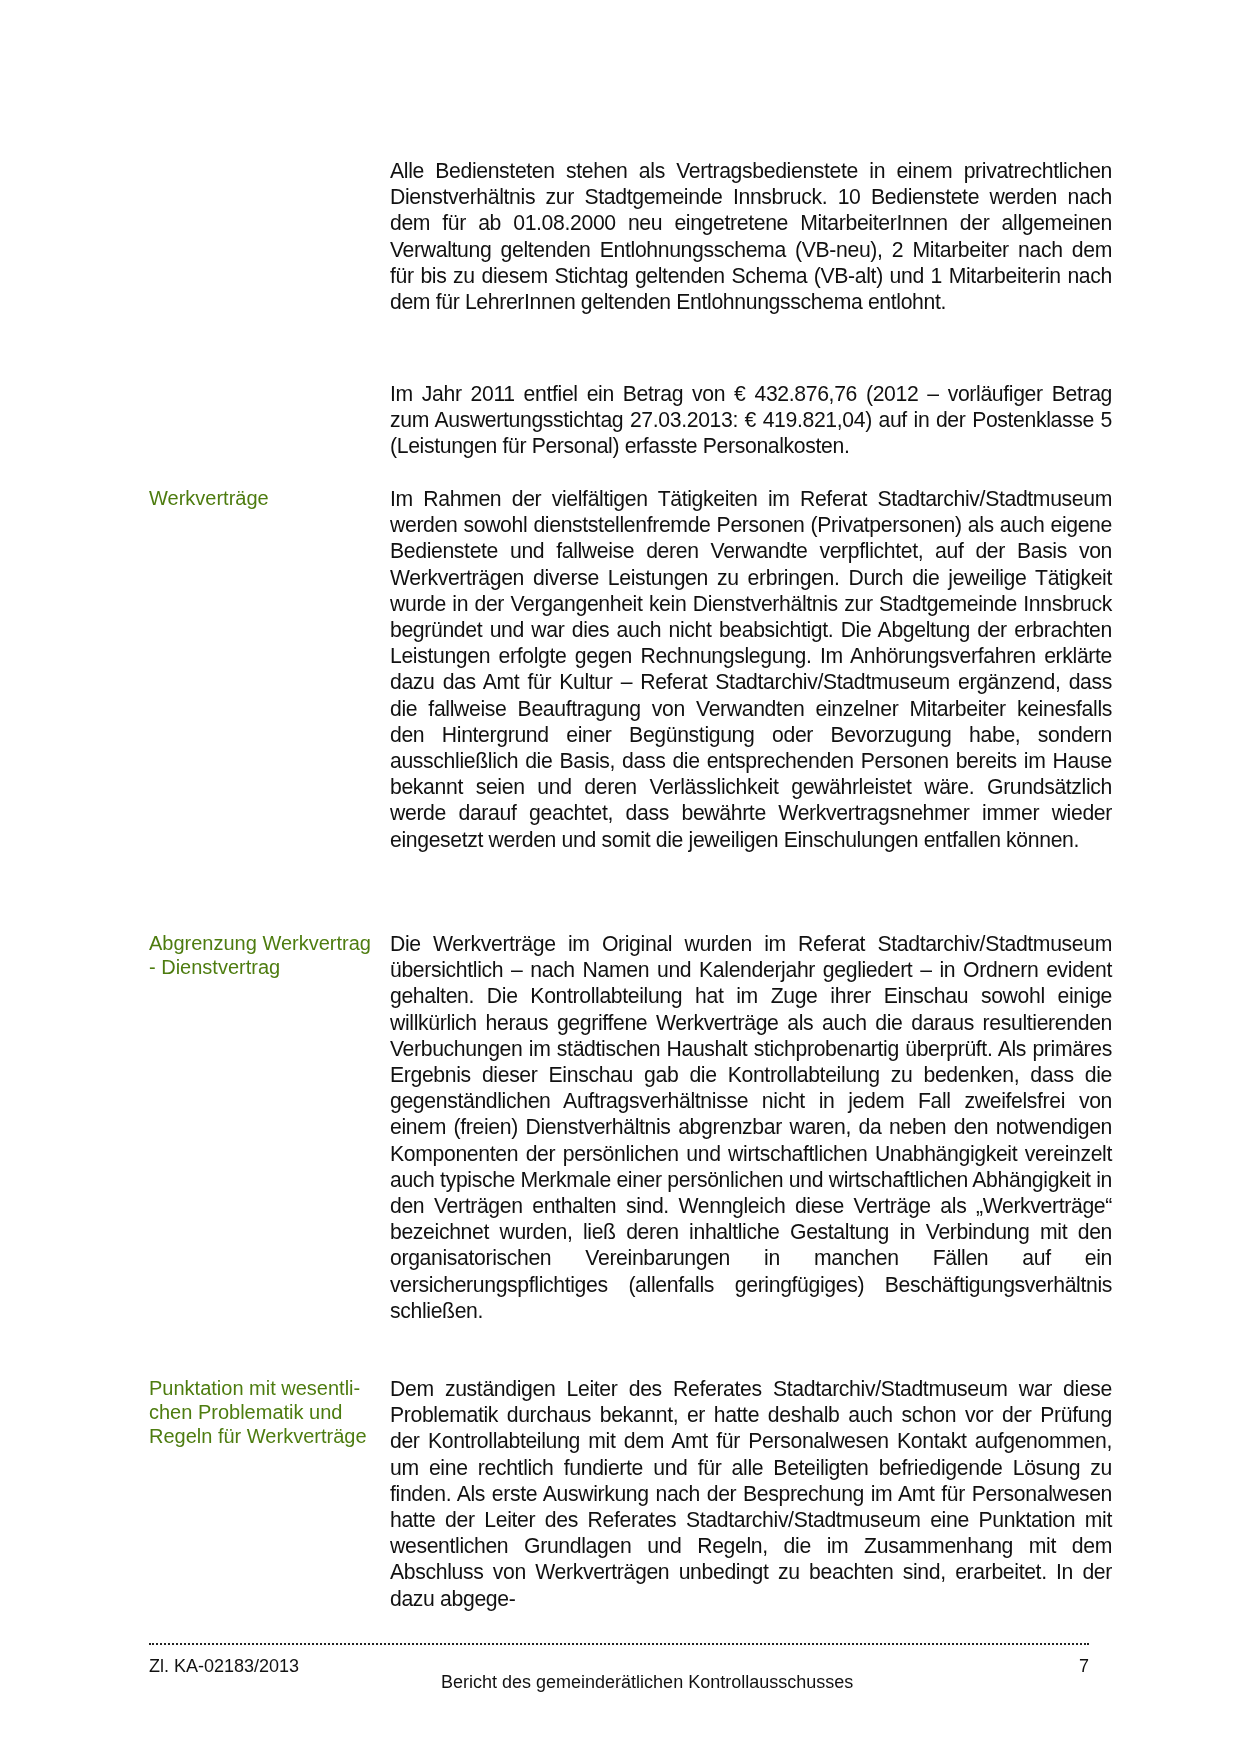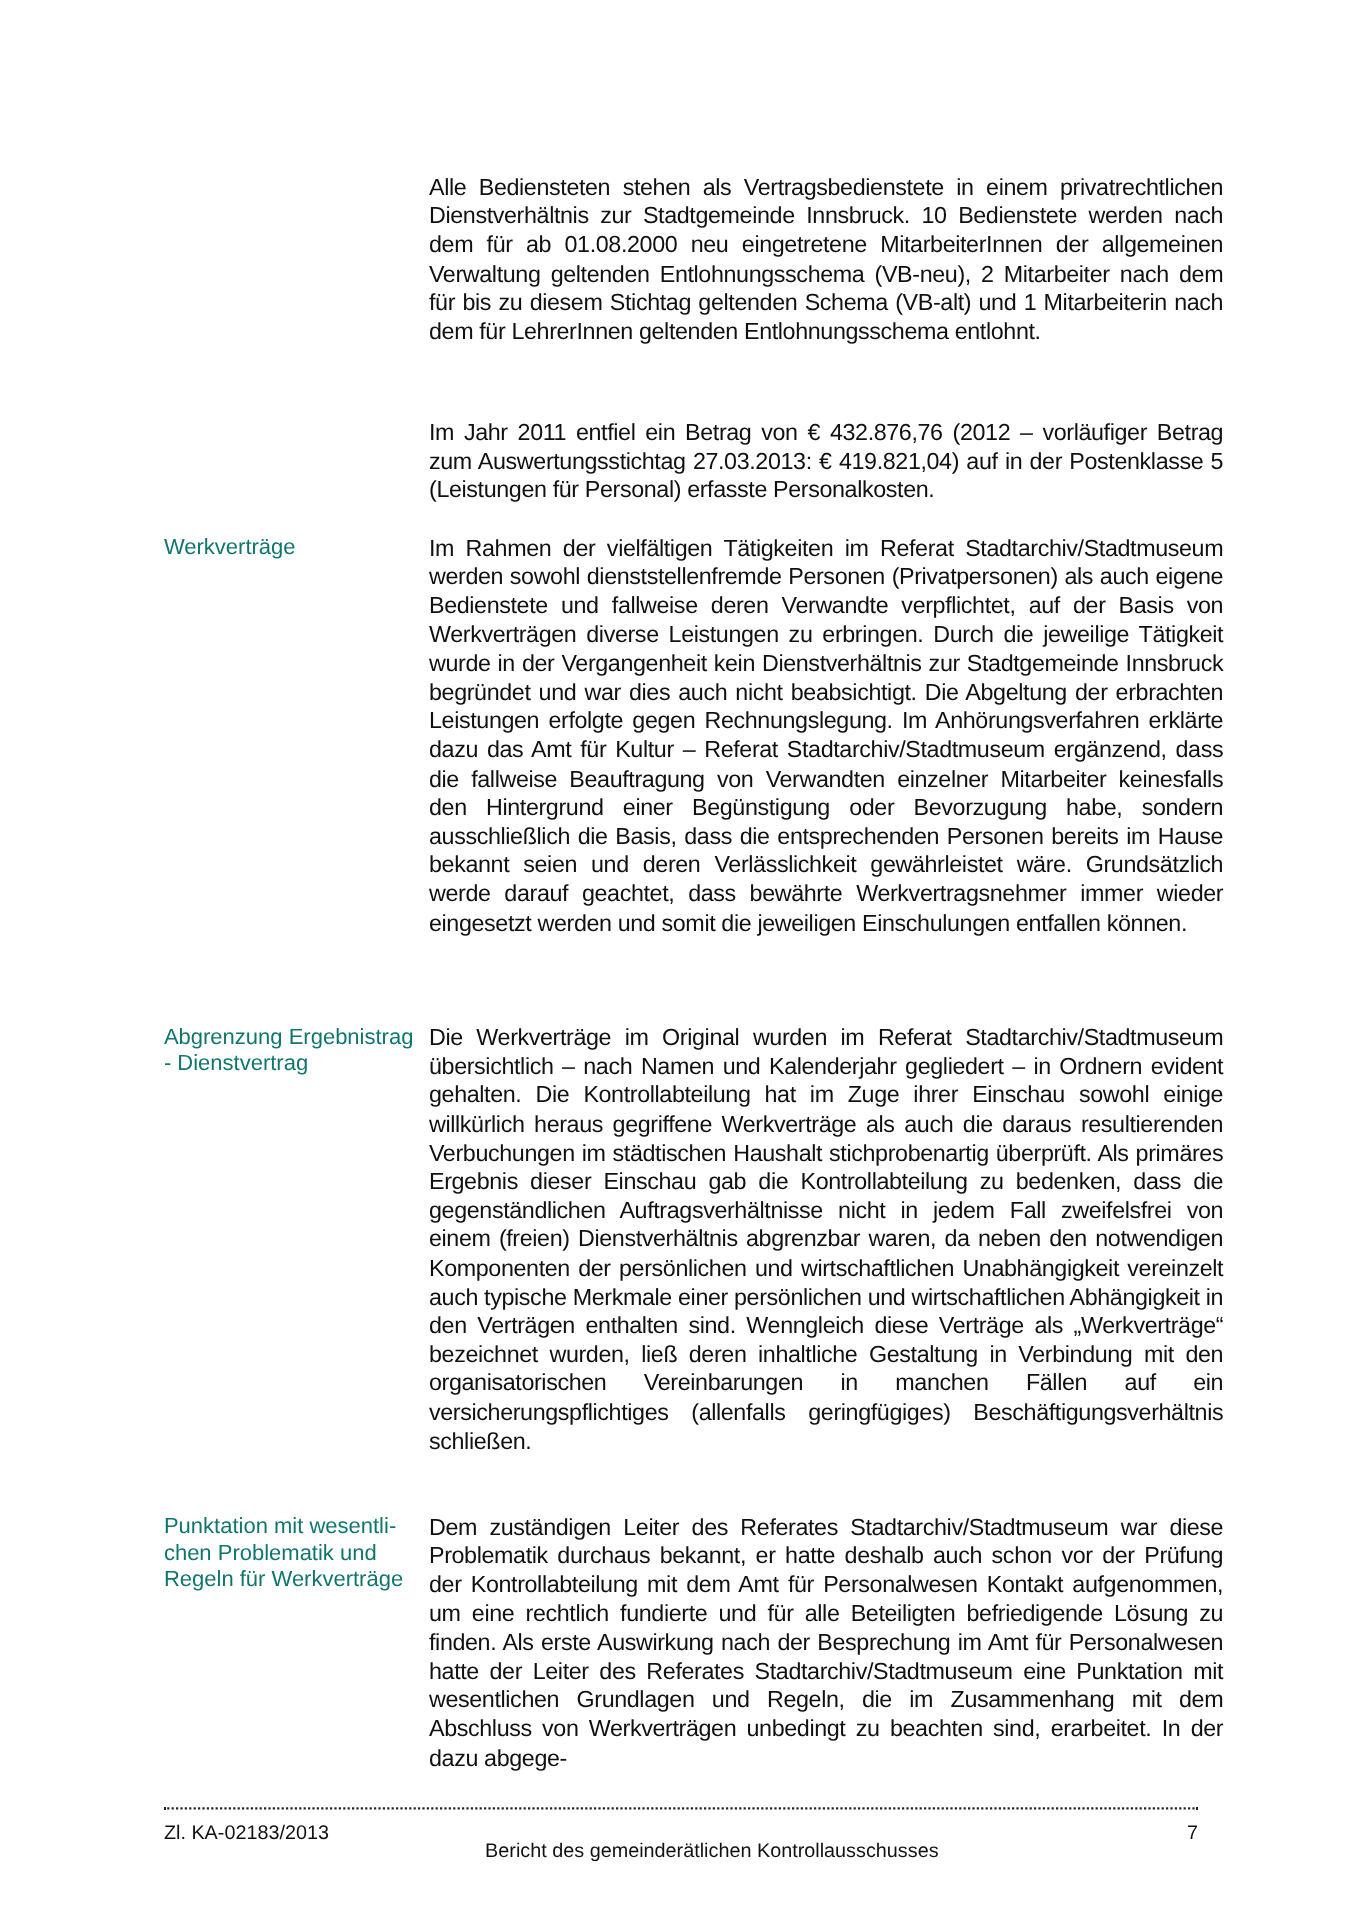--- a/index.html
+++ b/index.html
@@ -2,21 +2,21 @@
 <html><head>
   <meta charset="utf-8">
   <style>
     html, body { margin: 0; padding: 0; background: #ffffff; }
     body { width: 1241px; height: 1754px; position: relative; overflow: hidden; }
     .page { position: absolute; left: 0; top: 0; width: 1194px; height: 1754px; }
     .row { position: absolute; left: 0; width: 1241px; }
     .sidenote {
       position: absolute; left: 149px; width: 230px;
       font-family: "Liberation Sans", sans-serif;
-      font-size: 20px; line-height: 24px; color: #0f766e;
+      font-size: 20px; line-height: 24px; color: #4d7c0f;
     }
     .body-text {
       position: absolute; left: 390px; width: 722px;
       font-family: "Liberation Sans", sans-serif;
       font-size: 21.2px; line-height: 26.2px; color: #111111;
       text-align: justify; hyphens: manual;
       letter-spacing: -0.35px;
     }
     .footer-rule {
       position: absolute; left: 149px; top: 1643px; width: 940px; height: 0;
@@ -42,21 +42,21 @@
   <div class="row" style="top:381px;">
     <div class="body-text">Im Jahr 2011 entfiel ein Betrag von € 432.876,76 (2012 – vorläufiger Betrag zum Auswertungsstichtag 27.03.2013: € 419.821,04) auf in der Postenklasse 5 (Leistungen für Personal) erfasste Personalkosten.</div>
   </div>
 
   <div class="row" style="top:486px;">
     <div class="sidenote">Werkverträge</div>
     <div class="body-text">Im Rahmen der vielfältigen Tätigkeiten im Referat Stadtarchiv/Stadt­museum werden sowohl dienststellenfremde Personen (Privatperso­nen) als auch eigene Bedienstete und fallweise deren Verwandte ver­pflichtet, auf der Basis von Werkverträgen diverse Leistungen zu er­bringen. Durch die jeweilige Tätigkeit wurde in der Vergangenheit kein Dienstverhältnis zur Stadtgemeinde Innsbruck begründet und war dies auch nicht beabsichtigt. Die Abgeltung der erbrachten Leistungen er­folgte gegen Rechnungslegung. Im Anhörungsverfahren erklärte dazu das Amt für Kultur – Referat Stadtarchiv/Stadtmuseum ergänzend, dass die fallweise Beauftragung von Verwandten einzelner Mitarbeiter keinesfalls den Hintergrund einer Begünstigung oder Bevorzugung habe, sondern ausschließlich die Basis, dass die entsprechenden Per­sonen bereits im Hause bekannt seien und deren Verlässlichkeit ge­währleistet wäre. Grundsätzlich werde darauf geachtet, dass bewährte Werkvertragsnehmer immer wieder eingesetzt werden und somit die jeweiligen Einschulungen entfallen können.</div>
   </div>
 
   <div class="row" style="top:931px;">
-    <div class="sidenote">Abgrenzung Ergebnis­trag - Dienstvertrag</div>
+    <div class="sidenote">Abgrenzung Werkver­trag - Dienstvertrag</div>
     <div class="body-text">Die Werkverträge im Original wurden im Referat Stadtarchiv/Stadt­museum übersichtlich – nach Namen und Kalenderjahr gegliedert – in Ordnern evident gehalten. Die Kontrollabteilung hat im Zuge ihrer Ein­schau sowohl einige willkürlich heraus gegriffene Werkverträge als auch die daraus resultierenden Verbuchungen im städtischen Haushalt stichprobenartig überprüft. Als primäres Ergebnis dieser Einschau gab die Kontrollabteilung zu bedenken, dass die gegenständlichen Auf­tragsverhältnisse nicht in jedem Fall zweifelsfrei von einem (freien) Dienstverhältnis abgrenzbar waren, da neben den notwendigen Kom­ponenten der persönlichen und wirtschaftlichen Unabhängigkeit verein­zelt auch typische Merkmale einer persönlichen und wirtschaftlichen Abhängigkeit in den Verträgen enthalten sind. Wenngleich diese Ver­träge als „Werkverträge“ bezeichnet wurden, ließ deren inhaltliche Ge­staltung in Verbindung mit den organisatorischen Vereinbarungen in manchen Fällen auf ein versicherungspflichtiges (allenfalls geringfügi­ges) Beschäftigungsverhältnis schließen.</div>
   </div>
 
   <div class="row" style="top:1376px;">
     <div class="sidenote">Punktation mit wesentli­chen Problematik und Regeln für Werkverträge</div>
     <div class="body-text">Dem zuständigen Leiter des Referates Stadtarchiv/Stadtmuseum war diese Problematik durchaus bekannt, er hatte deshalb auch schon vor der Prüfung der Kontrollabteilung mit dem Amt für Personalwesen Kon­takt aufgenommen, um eine rechtlich fundierte und für alle Beteiligten befriedigende Lösung zu finden. Als erste Auswirkung nach der Be­sprechung im Amt für Personalwesen hatte der Leiter des Referates Stadtarchiv/Stadtmuseum eine Punktation mit wesentlichen Grundla­gen und Regeln, die im Zusammenhang mit dem Abschluss von Werk­verträgen unbedingt zu beachten sind, erarbeitet. In der dazu abgege-</div>
   </div>
 
   <div class="footer-rule"></div>
   <div class="footer">

